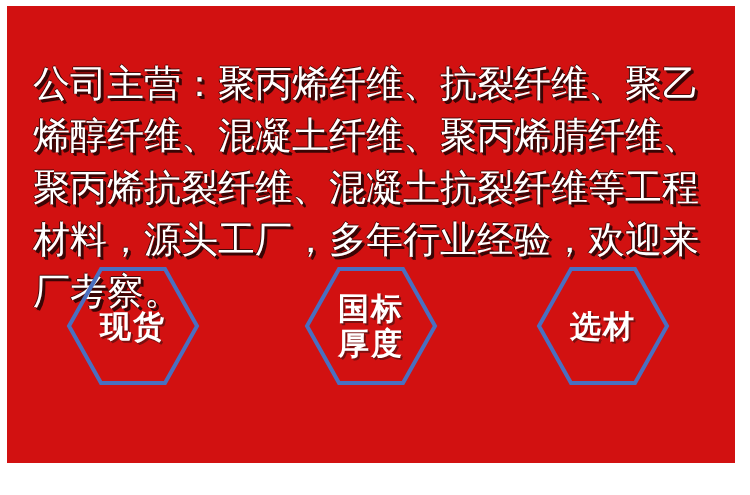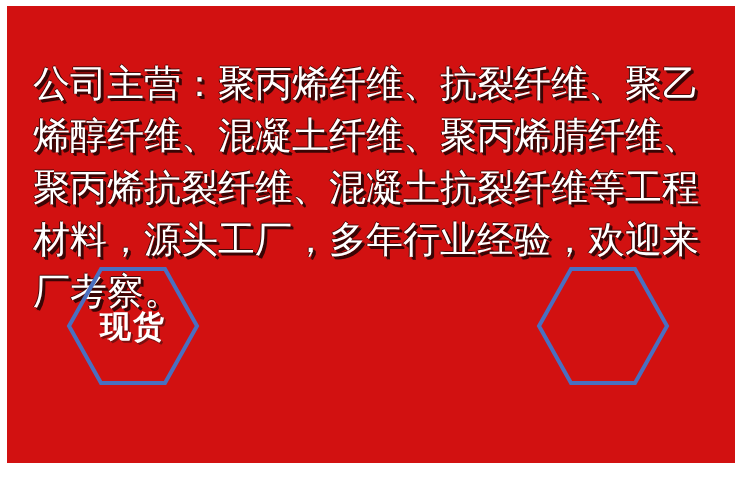--- a/index.html
+++ b/index.html
@@ -111,23 +111,33 @@
 
     <div class="badge badge-1">
       <svg viewBox="0 0 136 124">
         <polygon points="36,5 100,5 132,62 100,119 36,119 4,62" fill="none" stroke="#4a6fc0" stroke-width="4" stroke-linejoin="miter"></polygon>
       </svg>
       <div class="badge-label">
         <span class="ln">现货</span>
       </div>
     </div>
 
+    <div class="badge badge-2">
+      <svg viewBox="0 0 136 124">
+        <polygon points="36,5 100,5 132,62 100,119 36,119 4,62" fill="none" stroke="#4a6fc0" stroke-width="4" stroke-linejoin="miter"></polygon>
+      </svg>
+      <div class="badge-label">
+        <span class="ln">国标</span>
+        <span class="ln">厚度</span>
+      </div>
+    </div>
 
     <div class="badge badge-3">
       <svg viewBox="0 0 136 124">
         <polygon points="36,5 100,5 132,62 100,119 36,119 4,62" fill="none" stroke="#4a6fc0" stroke-width="4" stroke-linejoin="miter"></polygon>
       </svg>
       <div class="badge-label">
+        <span class="ln">选材</span>
       </div>
     </div>
 
   </div>
 </div>
 
 </body></html>

